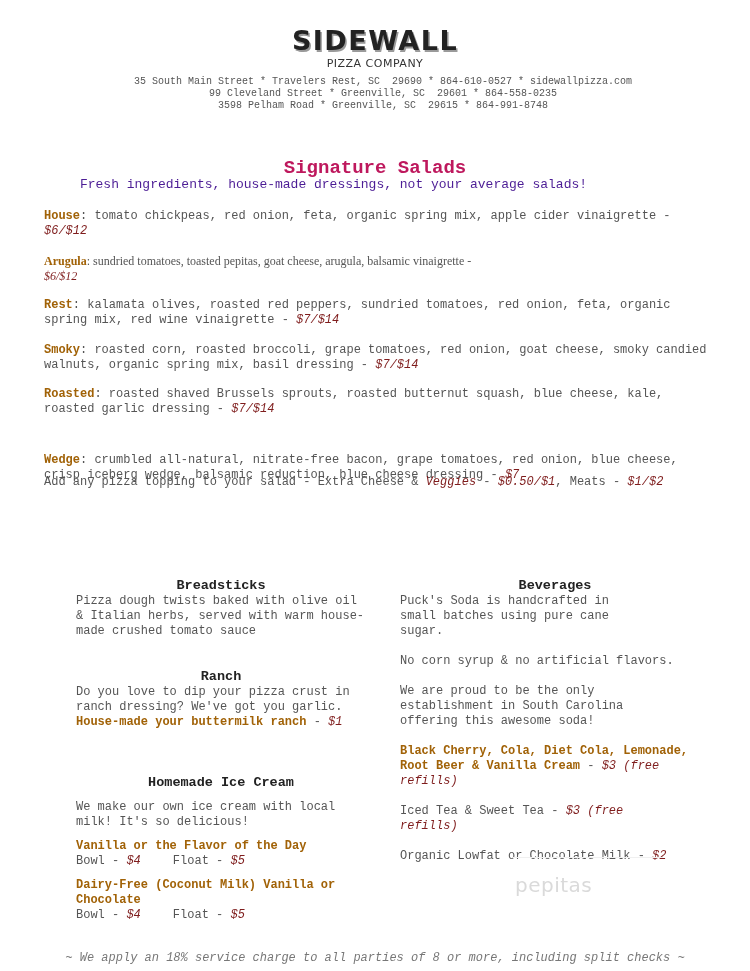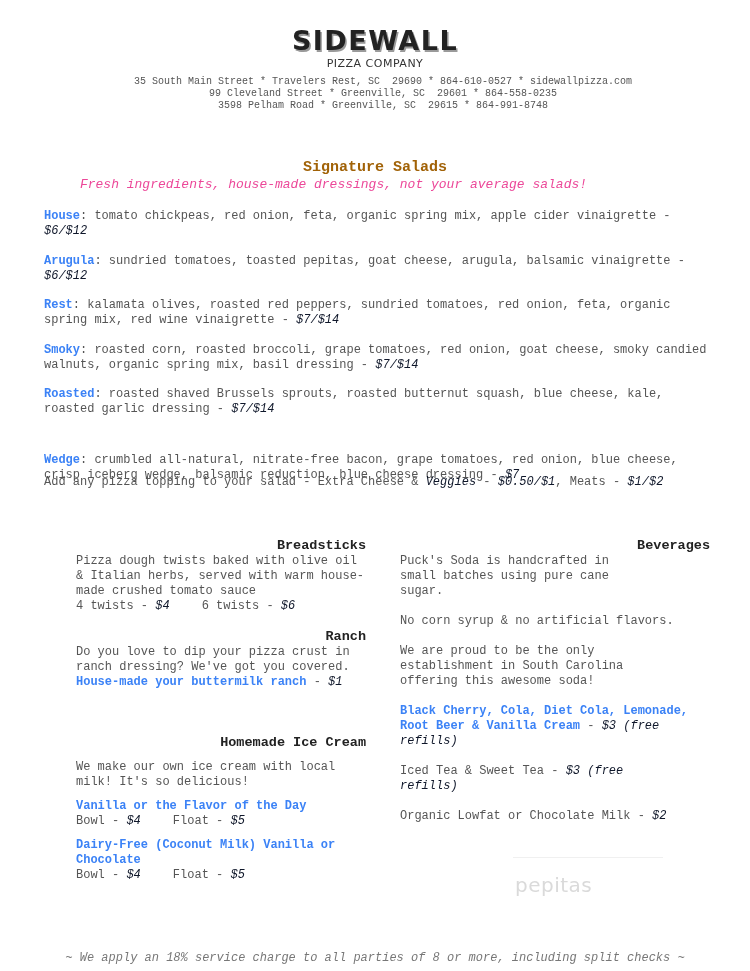--- a/index.html
+++ b/index.html
@@ -34,32 +34,32 @@
       letter-spacing: 0.5px;
       color: #333333;
       line-height: 14px;
       margin-top: 1px;
     }
     .address {
       left: 0; top: 76px; width: 750px; text-align: center;
       font-size: 10px; line-height: 12px; color: #555; padding-left: 8px;
     }
     .sec-title {
-      font-weight: bold; color: #a16207; font-size: 15px;
+      font-weight: bold; color: #be185d; font-size: 19px;
     }
     .salads-title { left: 0; top: 160px; width: 750px; text-align: center; line-height: 16px; }
-    .salads-sub { left: 0; top: 177px; width: 667px; text-align: center; font-size: 13px; line-height: 16px; color:#ec4899;font-style:italic; }
+    .salads-sub { left: 0; top: 177px; width: 667px; text-align: center; font-size: 13px; line-height: 16px; color:#4c1d95; }
     .salad {
       left: 44px; width: 670px; font-size: 12px; line-height: 15px; color: #555;
     }
-    .salad b, .bold { color: #3b82f6; font-weight: bold; }
-    .price { font-style: italic; color: #0f172a; }
+    .salad b, .bold { color: #a16207; font-weight: bold; }
+    .price { font-style: italic; color: #7f1d1d; }
     .col-left { left: 76px; width: 290px; font-size: 12px; line-height: 15px; color: #555; }
     .col-right { left: 400px; width: 310px; font-size: 12px; line-height: 15px; color: #555; }
-    .col-title { font-weight: bold; color: #222; font-size: 13.5px; text-align: right; line-height: 16px; }
+    .col-title { font-weight: bold; color: #222; font-size: 13.5px; text-align: center; line-height: 16px; margin-top: 40px; }
     .watermark {
       left: 515px; top: 873px;
       font-family: "DejaVu Sans", "Liberation Sans", sans-serif;
       font-size: 20px; color: #dadada; letter-spacing: 0.5px;
     }
     .watermark-line {
       left: 513px; top: 857px; width: 150px; height: 1px; background: #f0f0f0;
     }
     .footer {
       left: 0; top: 951px; width: 750px; text-align: center;
@@ -80,21 +80,21 @@
   <div style="white-space:pre;">99 Cleveland Street * Greenville, SC  29601 * 864-558-0235</div>
   <div style="white-space:pre;">3598 Pelham Road * Greenville, SC  29615 * 864-991-8748</div>
 </div>
 
 <div class="abs salads-title sec-title">Signature Salads</div>
 <div class="abs salads-sub">Fresh ingredients, house-made dressings, not your average salads!</div>
 
 <div class="abs salad" style="top:209px;">
   <b>House</b><span>: tomato chickpeas, red onion, feta, organic spring mix, apple cider vinaigrette - </span><br><span class="price">$6/$12</span>
 </div>
-<div class="abs salad" style="top:254px;">
+<div class="abs salad" style="top:254px;font-family:Liberation Serif, serif;">
   <b>Arugula</b><span>: sundried tomatoes, toasted pepitas, goat cheese, arugula, balsamic vinaigrette - </span><br><span class="price">$6/$12</span>
 </div>
 <div class="abs salad" style="top:298px;">
   <b>Rest</b><span>: kalamata olives, roasted red peppers, sundried tomatoes, red onion, feta, organic spring mix, red wine vinaigrette - </span><span class="price">$7/$14</span>
 </div>
 <div class="abs salad" style="top:343px;">
   <b>Smoky</b><span>: roasted corn, roasted broccoli, grape tomatoes, red onion, goat cheese, smoky candied walnuts, organic spring mix, basil dressing - </span><span class="price">$7/$14</span>
 </div>
 <div class="abs salad" style="top:387px;">
   <b>Roasted</b><span>: roasted shaved Brussels sprouts, roasted butternut squash, blue cheese, kale, roasted garlic dressing - </span><span class="price">$7/$14</span>
@@ -102,29 +102,26 @@
 <div class="abs salad" style="top:453px;">
   <b>Wedge</b><span>: crumbled all-natural, nitrate-free bacon, grape tomatoes, red onion, blue cheese, crisp iceberg wedge, balsamic reduction, blue cheese dressing - </span><span class="price">$7</span>
 </div>
 <div class="abs salad" style="top:475px;">
   <span>Add any pizza topping to your salad - Extra Cheese &amp; </span><span class="price">Veggies</span><span> - </span><span class="price">$0.50/$1</span><span>, Meats - </span><span class="price">$1/$2</span>
 </div>
 
 <div class="abs col-left" style="top:538px;">
   <div class="col-title">Breadsticks</div>
   <div>Pizza dough twists baked with olive oil &amp; Italian herbs, served with warm house-made crushed tomato sauce</div>
-  <div>
-    <span>4 twists - </span><span class="price">$4</span><span style="display:inline-block;width:32px;"></span><span>6 twists - </span><span class="price">$6</span>
-  </div>
 </div>
 
 <div class="abs col-left" style="top:629px;">
   <div class="col-title">Ranch</div>
   <div>
-    <span>Do you love to dip your pizza crust in ranch dressing?  We've got you covered. </span><span class="bold">House-made your buttermilk ranch</span><span> - </span><span class="price">$1</span>
+    <span>Do you love to dip your pizza crust in ranch dressing?  We've got you garlic. </span><span class="bold">House-made your buttermilk ranch</span><span> - </span><span class="price">$1</span>
   </div>
 </div>
 
 <div class="abs col-left" style="top:735px;">
   <div class="col-title">Homemade Ice Cream</div>
   <div class="gap-s"></div>
   <div>We make our own ice cream with local milk!  It's so delicious!</div>
   <div class="gap-s"></div>
   <div class="bold">Vanilla or the Flavor of the Day</div>
   <div>

